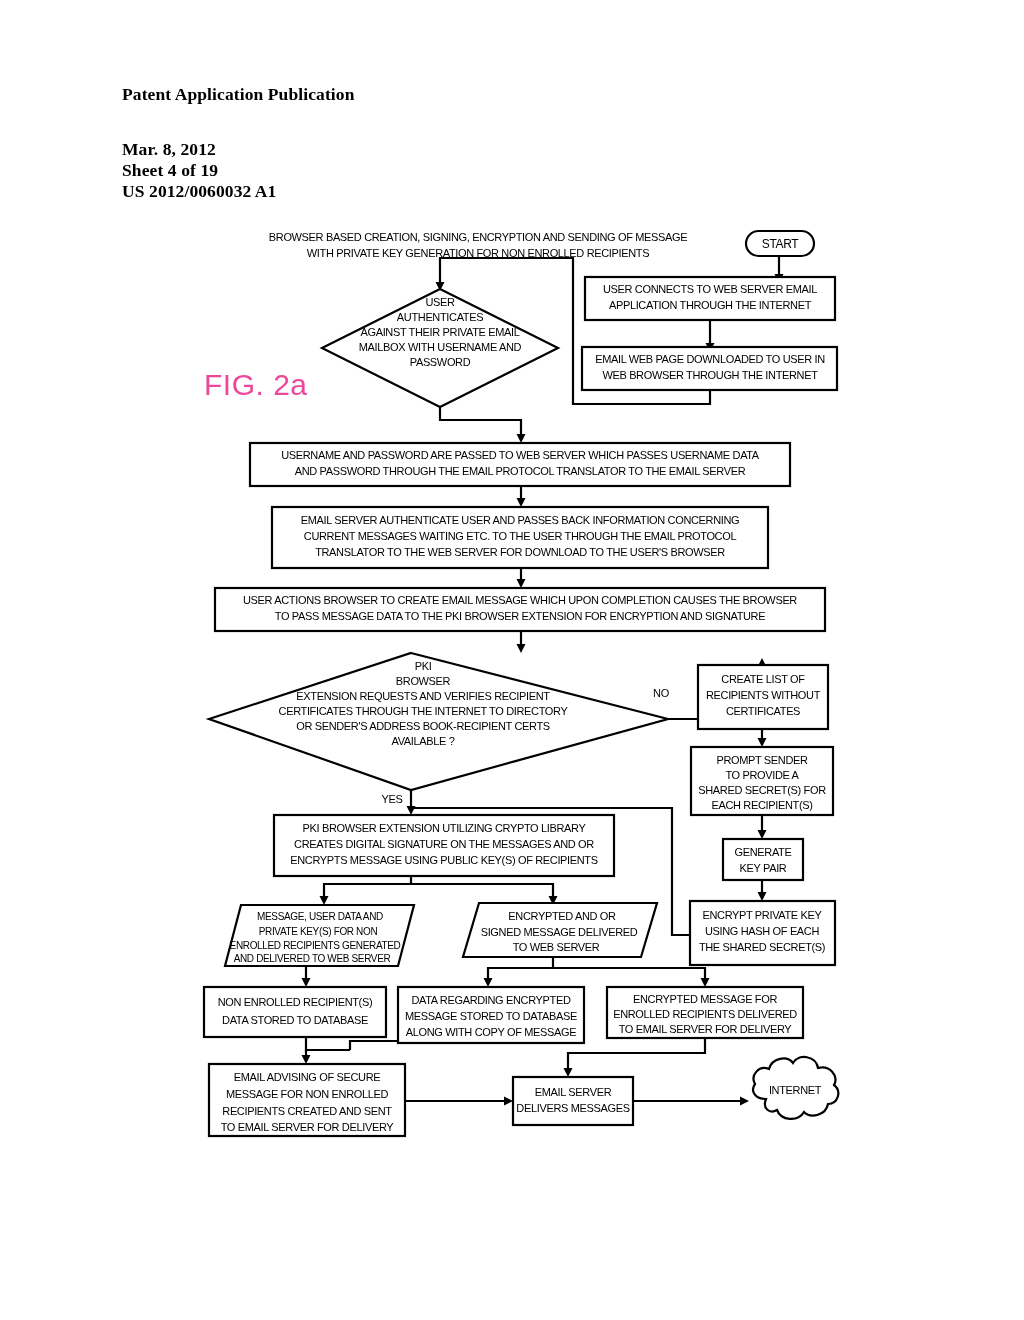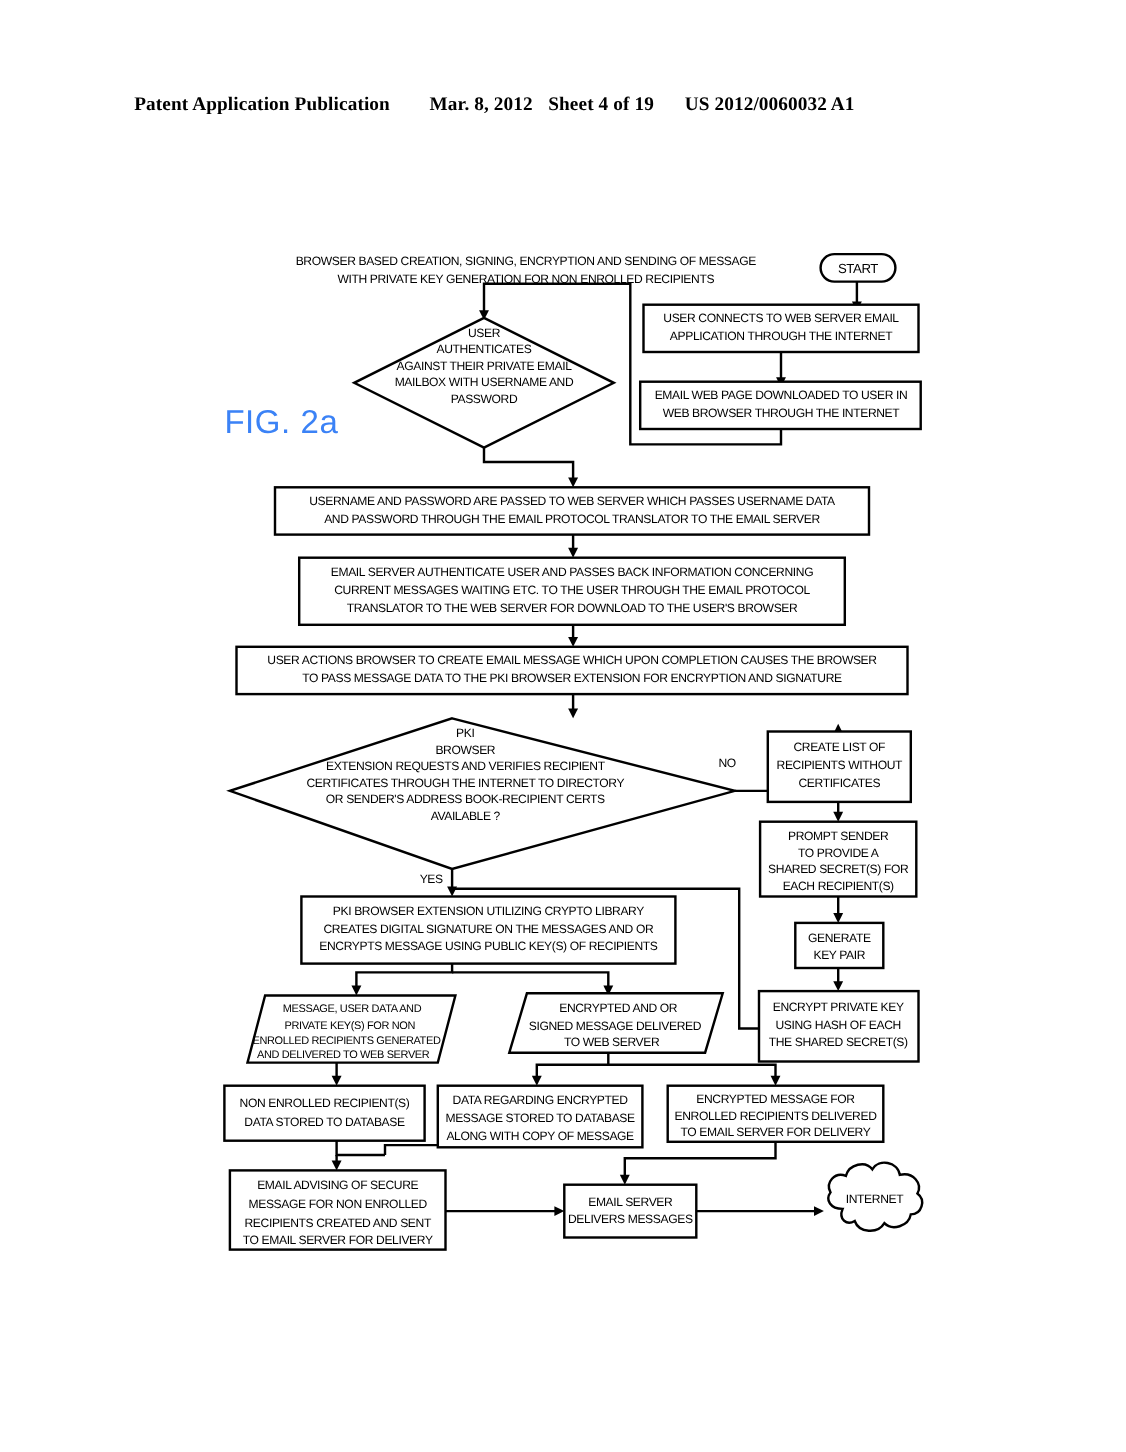--- a/index.html
+++ b/index.html
@@ -24,43 +24,43 @@
     background: #ffffff;
   }
   
   #header {
     position: absolute;
     left: 0;
     top: 84px;
     width: 1024px;
     height: 30px;
     display: flex;
-    flex-direction: row;
+    flex-direction: column;
     align-items: baseline;
     justify-content: flex-start;
     font-family: "Liberation Serif", serif;
     font-weight: bold;
     font-size: 17.5px;
     letter-spacing: 0.1px;
     white-space: nowrap;
   }
   #header .h-pub   { margin-left: 122px; }
-  #header .h-date  { margin-left: 36px; }
+  #header .h-date  { margin-left: 36px; margin-top: 34px; }
   #header .h-sheet { margin-left: 14px; }
   #header .h-num   { margin-left: 28px; font-family: Liberation Serif, serif; }
 
   
   #fig-label {
     position: absolute;
     left: 204px;
     top: 368px;
     font-family: "Liberation Sans", sans-serif;
     font-size: 30px;
     letter-spacing: 0.5px;
-    color: #3b82f6;
+    color: #ec4899;
   }
 
   
   #flowchart {
     position: absolute;
     left: 0;
     top: 0;
     width: 1024px;
     height: 1320px;
   }

